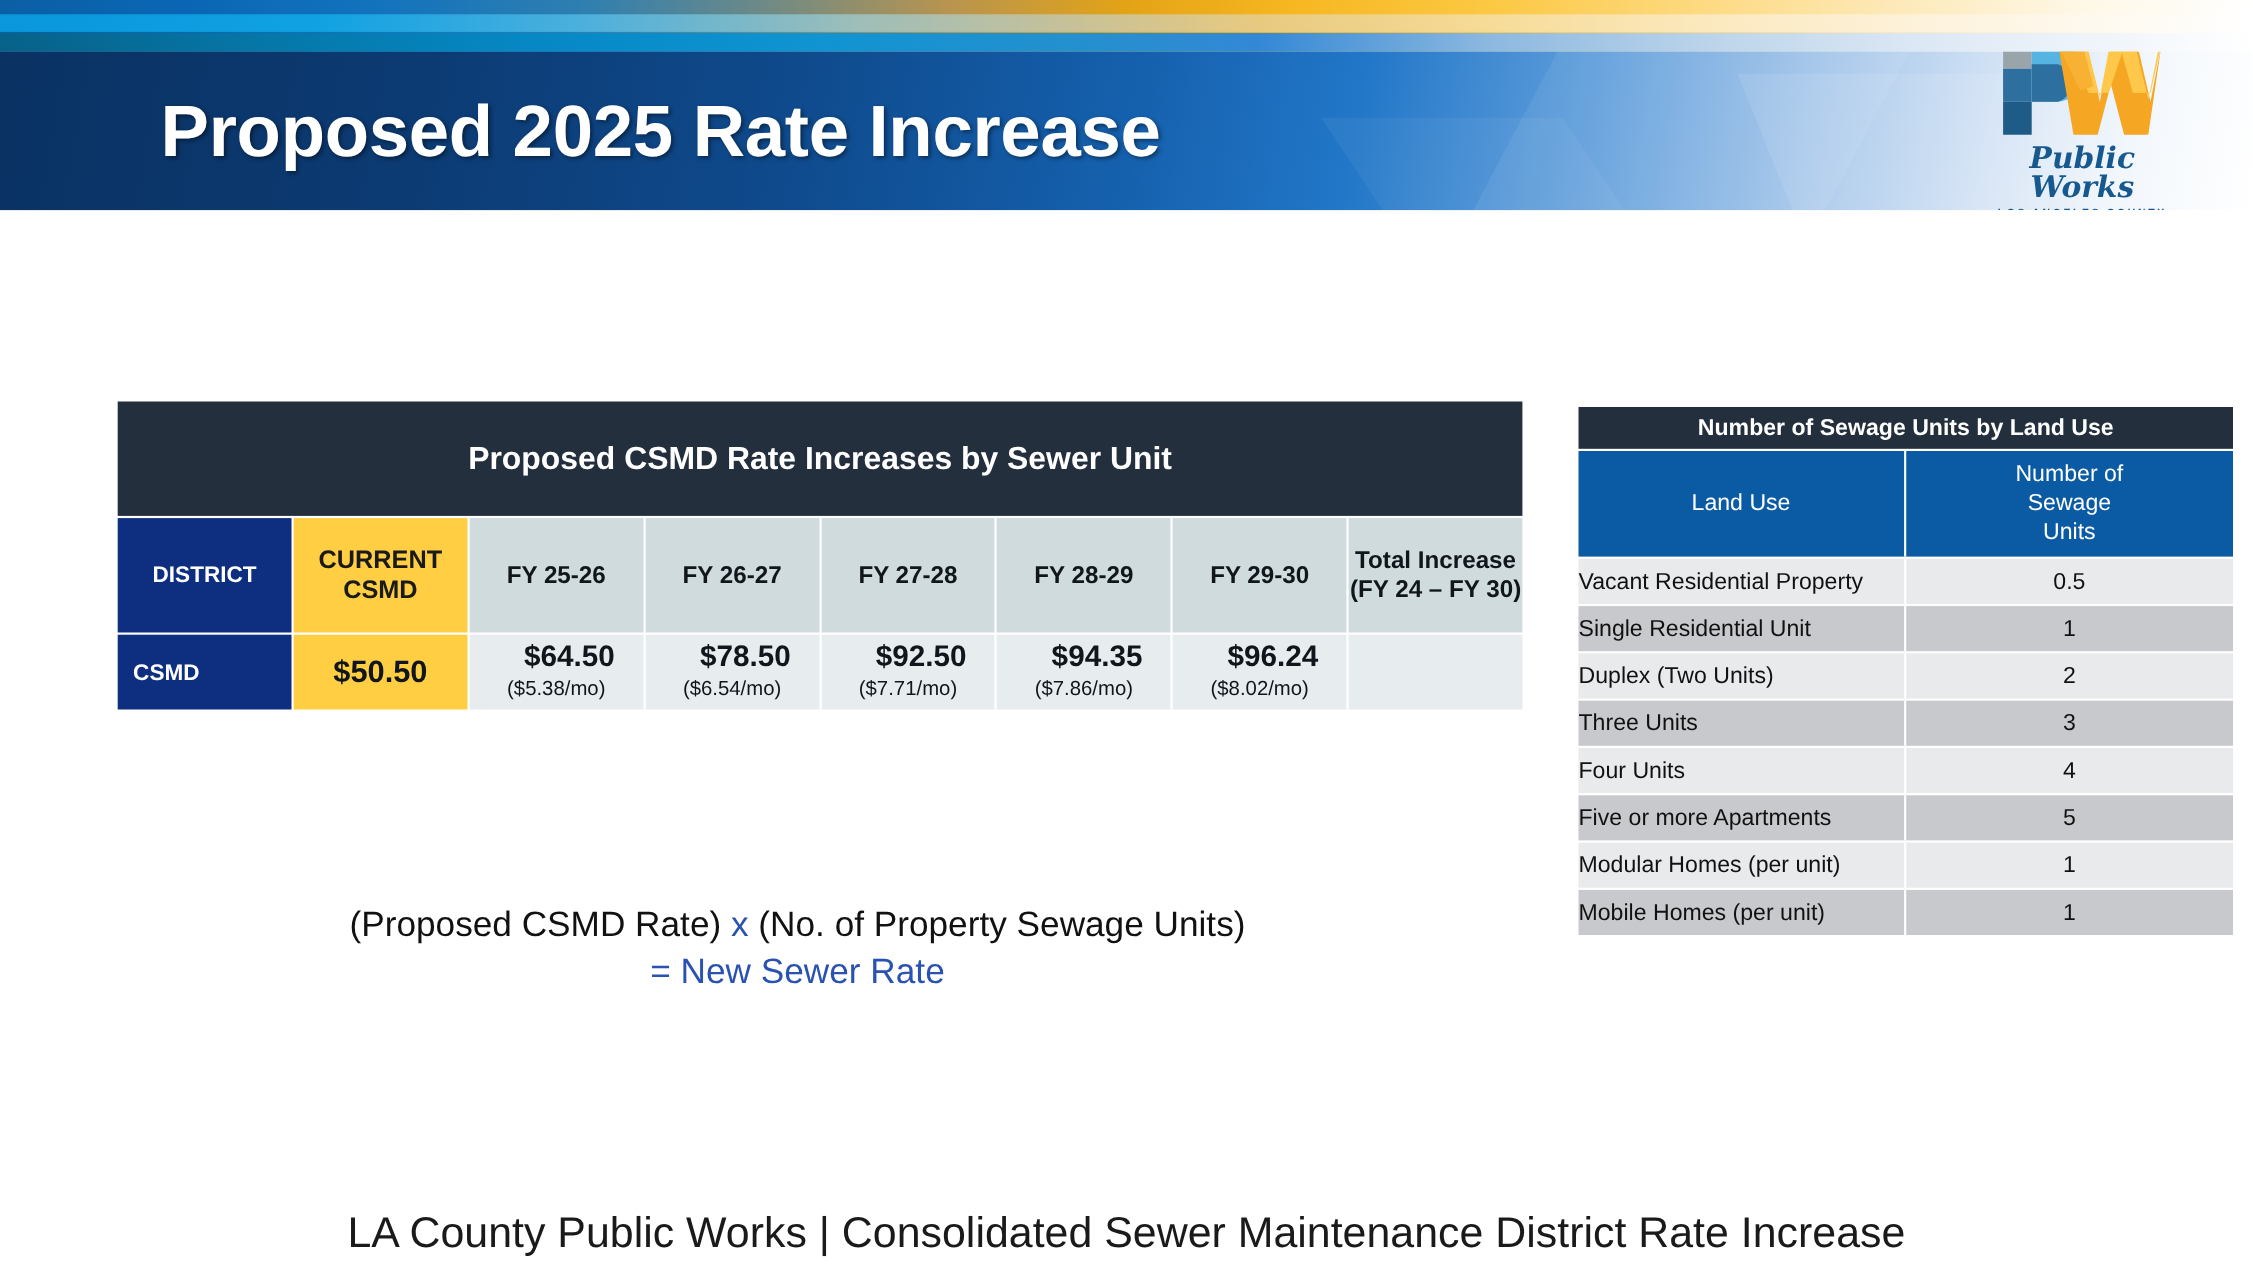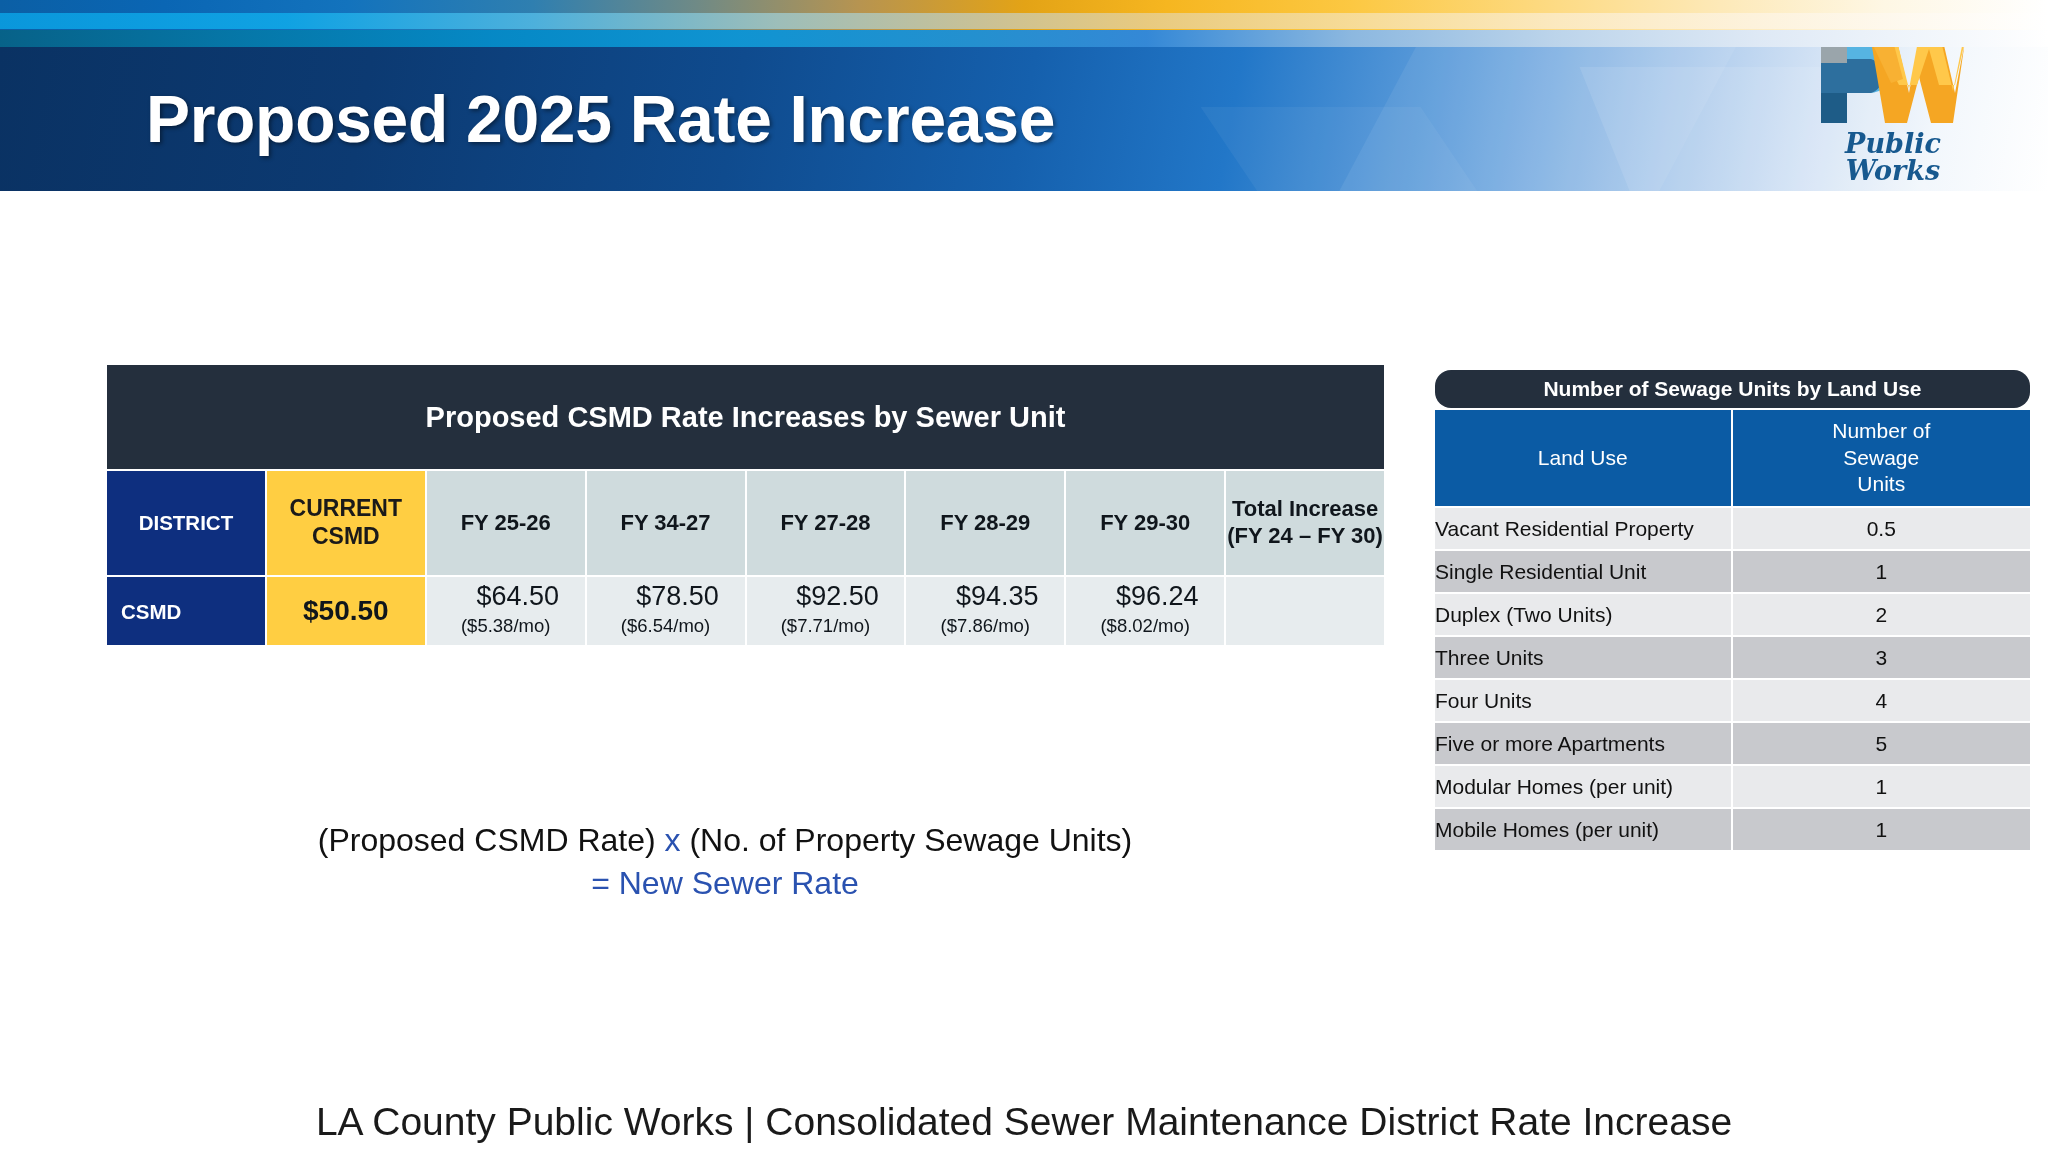--- a/index.html
+++ b/index.html
@@ -218,21 +218,21 @@
     text-align: center;
   }
   .rt-cell {
     background: #e7ecee;
     text-align: center;
     color: #10161c;
   }
   .rt-cell-main {
     display: block;
     font-size: 27px;
-    font-weight: normal;
+    font-weight: bold;
     line-height: 1.1;
     padding-left: 24px;
   }
   .rt-cell-mo {
     display: block;
     font-size: 18.5px;
     line-height: 1.5;
   }
   .rt-blank { background: #e7ecee; }
   .rt-inc {
@@ -279,21 +279,20 @@
     table-layout: fixed;
   }
   .units-table td { padding: 0; }
   .ut-title {
     background: #242f3d;
     color: #ffffff;
     font-size: 21px;
     font-weight: bold;
     text-align: center;
     height: 38px;
-    border-radius: 16px;
   }
   .ut-hdr {
     background: #0b5ba4;
     color: #ffffff;
     font-size: 21px;
     text-align: center;
     height: 96px;
     vertical-align: middle;
     line-height: 1.28;
   }
@@ -366,21 +365,21 @@
       <td class="rt-title" colspan="8">Proposed CSMD Rate Increases by Sewer Unit</td>
     </tr>
 
     <tr class="row-hdr">
       <td class="rt-hdr-district" style="width:160px">DISTRICT</td>
       <td class="rt-hdr-current" style="width:158px">
         <span>CURRENT</span><br>
         <span>CSMD</span>
       </td>
       <td class="rt-hdr-fy" style="width:147px">FY 25-26</td>
-      <td class="rt-hdr-fy" style="width:147px">FY 34-27</td>
+      <td class="rt-hdr-fy" style="width:147px">FY 26-27</td>
       <td class="rt-hdr-fy" style="width:147px">FY 27-28</td>
       <td class="rt-hdr-fy" style="width:141px">FY 28-29</td>
       <td class="rt-hdr-fy" style="width:141px">FY 29-30</td>
       <td class="rt-hdr-fy">
         <span>Total Increase</span><br>
         <span>(FY 24 – FY 30)</span>
       </td>
     </tr>
 
     <tr class="row-csmd">

